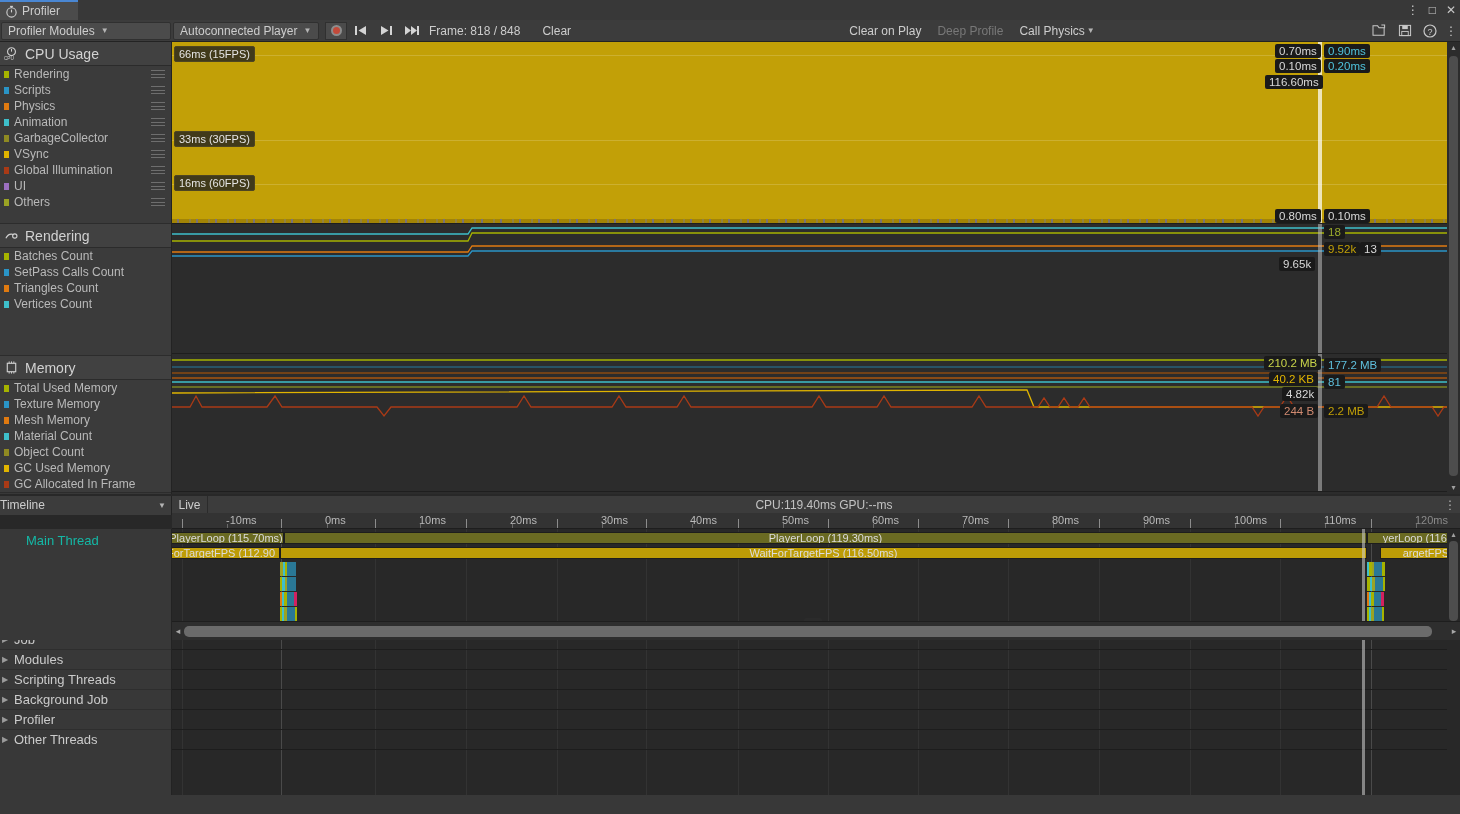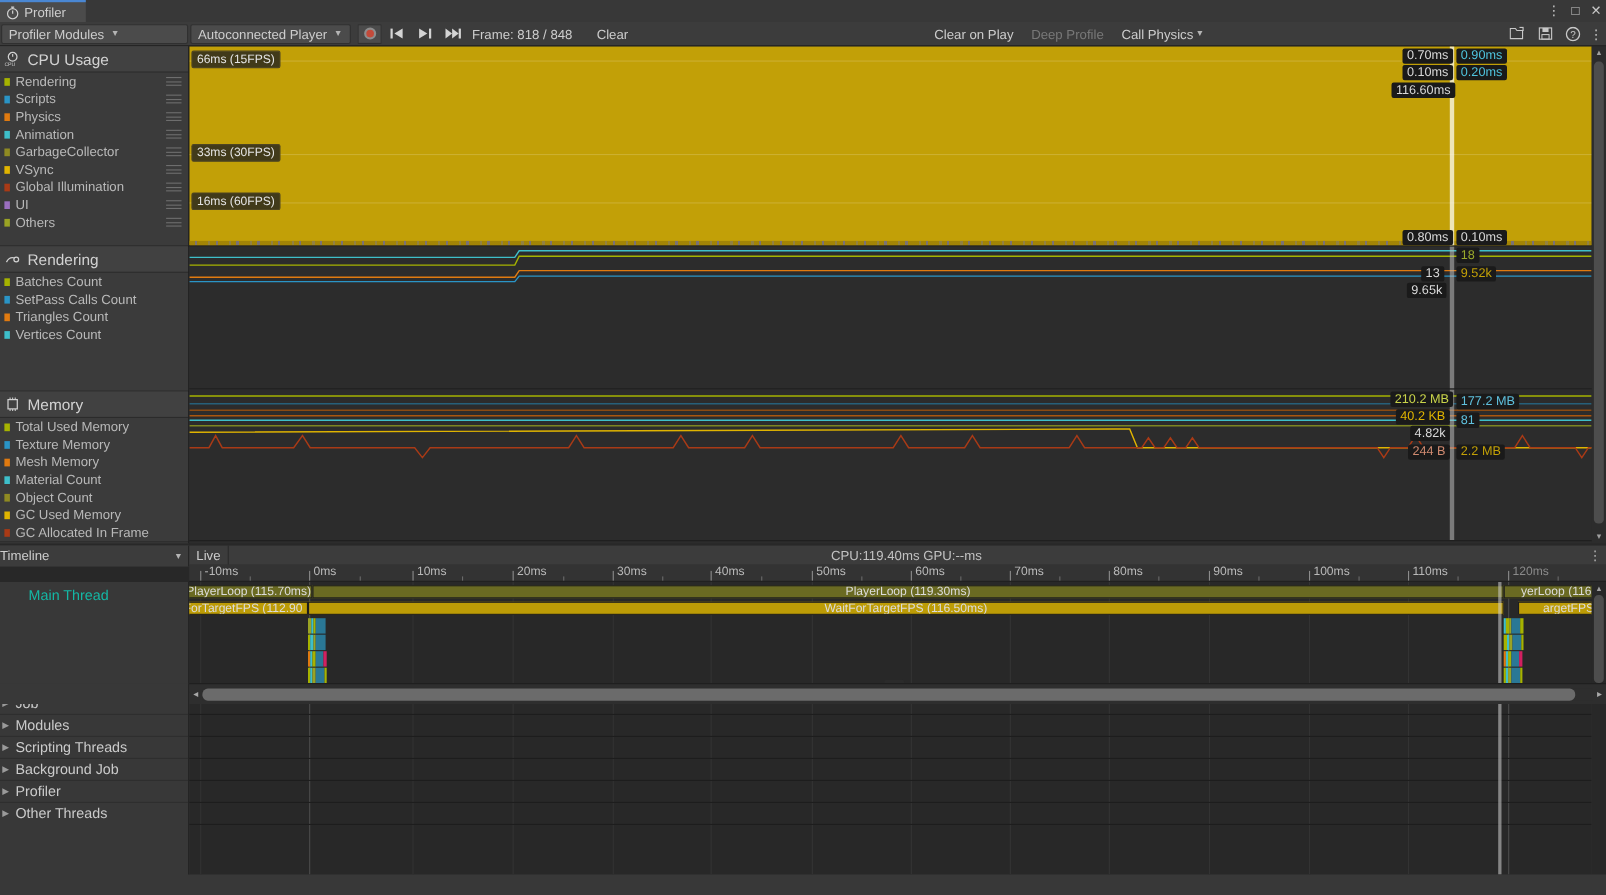--- a/index.html
+++ b/index.html
@@ -164,21 +164,21 @@
 
   
   .ruler {
     position: absolute; top: 513px; left: 172px; width: 1288px; height: 16px;
     background: #333333; border-bottom: 1px solid #1e1e1e; overflow: hidden;
   }
   .tick { position: absolute; bottom: 0; width: 1px; background: #6a6a6a; }
   .tick.major { height: 9px; background: #8c8c8c; }
   .tick.minor { height: 4px; }
   .tick-label {
-    position: absolute; top: 1px; font-size: 11px; color: #b9b9b9; white-space: nowrap;
+    position: absolute; top: 1px; font-size: 11px; color: #b9b9b9; white-space: nowrap; margin-left: 40px;
   }
   .tick-label.dim { color: #8a8a8a; }
 
   
   .tl-left {
     position: absolute; top: 529px; left: 0; width: 172px; height: 266px;
     background: #383838; border-right: 1px solid #232323;
   }
   .thread-main { height: 100px; padding-top: 4px; }
   .thread-main-label { padding-left: 26px; font-size: 13px; color: #14b8a6; }
@@ -514,21 +514,21 @@
     </div>
 
     <div class="chart chart-render">
       <svg class="lines" width="1275" height="130">
         <polyline points="0,10 296,10 300,4 1275,4" fill="none" stroke="#3ebfca" stroke-width="1.3"></polyline>
         <polyline points="0,17 296,17 300,9 1275,9" fill="none" stroke="#a6b300" stroke-width="1.3"></polyline>
         <polyline points="0,28 296,28 300,22 1275,22" fill="none" stroke="#e07a10" stroke-width="1.3"></polyline>
         <polyline points="0,32 296,32 300,27 1275,27" fill="none" stroke="#2a94c6" stroke-width="1.3"></polyline>
       </svg>
       <div class="cursor cursor-dim" style="left:1146px;height:130px"></div>
-      <div class="vtag" style="left:1120px;top:18px;color:#d9d9d9">13</div>
+      <div class="vtag" style="left:1188px;top:18px;color:#d9d9d9">13</div>
       <div class="vtag" style="left:1107px;top:33px;color:#d9d9d9">9.65k</div>
       <div class="vtag" style="left:1152px;top:1px;color:#9aaa2c">18</div>
       <div class="vtag" style="left:1152px;top:18px;color:#c2a007">9.52k</div>
     </div>
 
     <div class="chart chart-mem">
       <svg class="lines" width="1275" height="138">
         <polyline points="0,6 1275,6" fill="none" stroke="#a6b300" stroke-width="1.3"></polyline>
         <polyline points="0,13 1275,13" fill="none" stroke="#27607a" stroke-width="1.3"></polyline>
         <polyline points="0,19 1275,19" fill="none" stroke="#8a4a12" stroke-width="1.3"></polyline>

